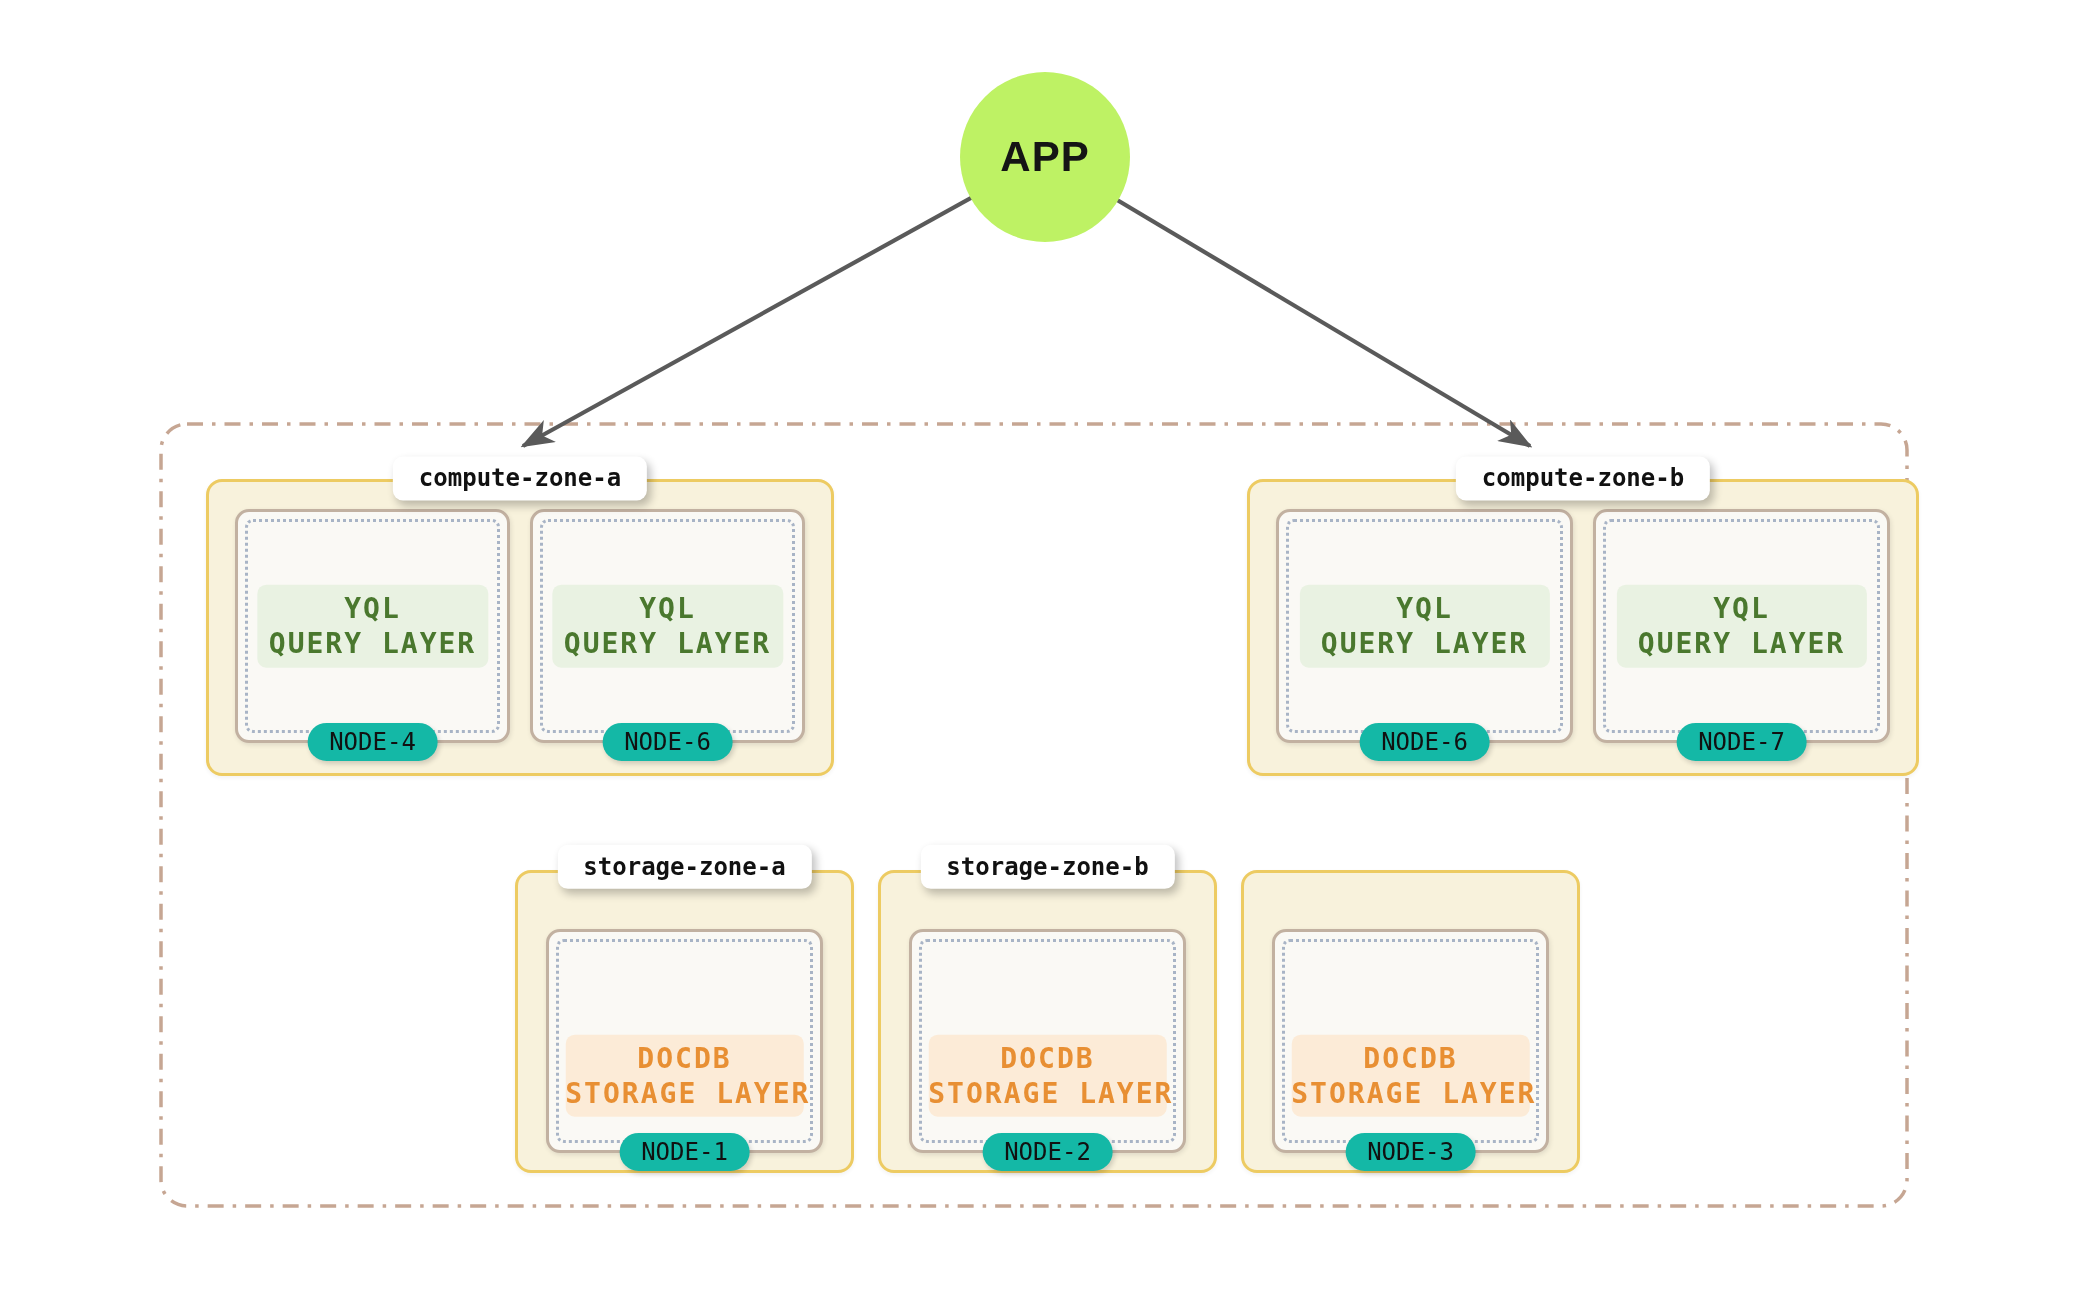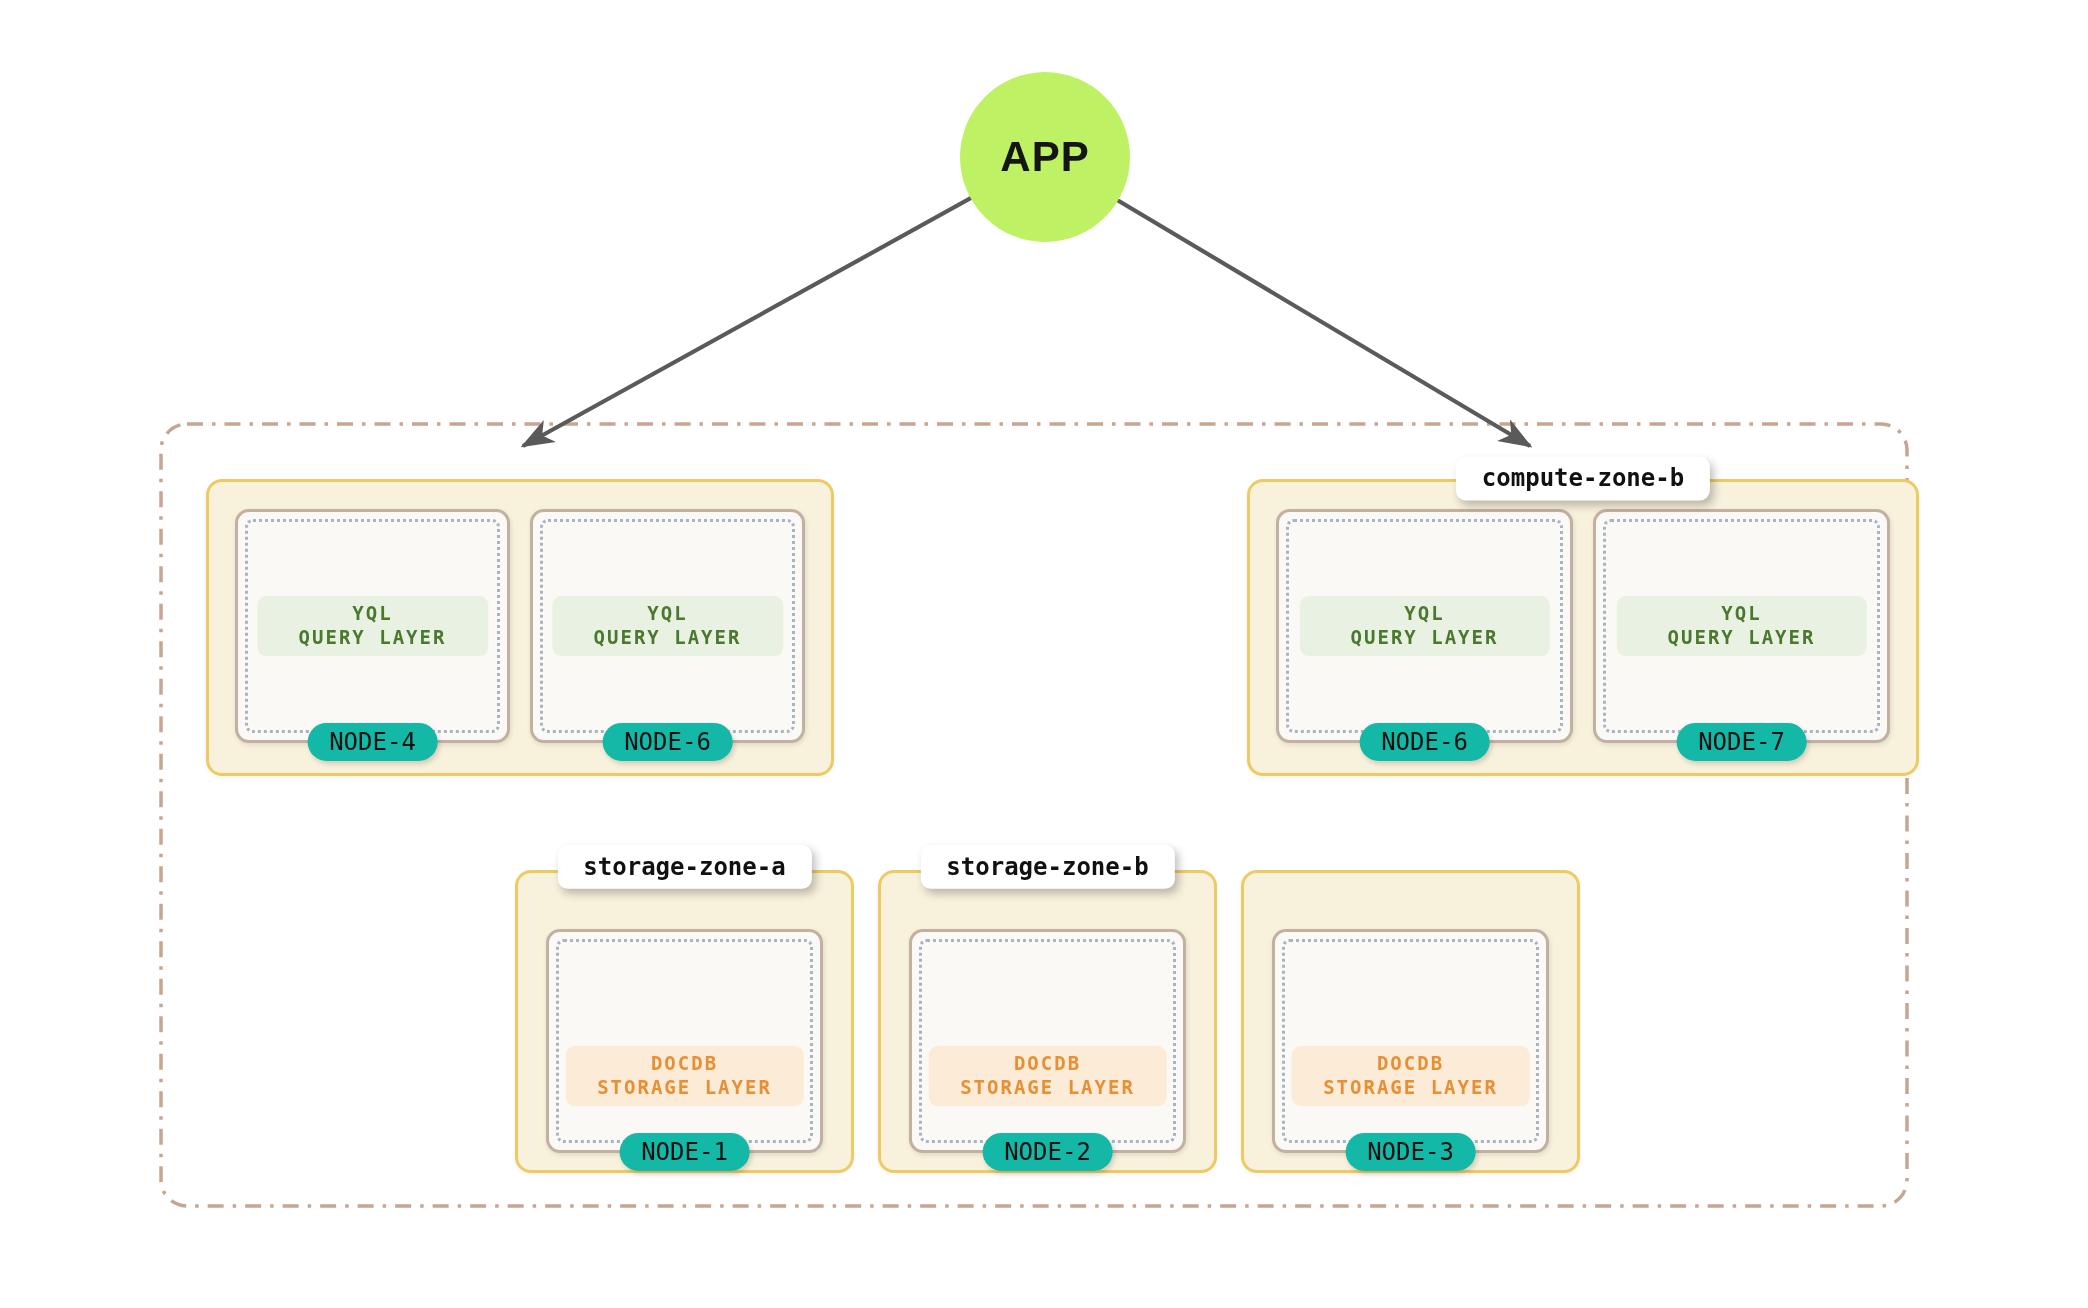--- a/index.html
+++ b/index.html
@@ -95,21 +95,21 @@
   }
   .layer {
     position: absolute;
     left: 50%;
     width: 86%;
     transform: translate(-50%, -50%);
     border-radius: 9px;
     padding: 6px 0;
     text-align: center;
     font-weight: bold;
-    font-size: 19px;
+    font-size: 28px;
     letter-spacing: 2px;
     line-height: 1.26;
   }
   .layer-green {
     top: 50%;
     background: #e9f2e2;
     color: #4a782e;
   }
   .layer-orange {
     top: 66%;
@@ -147,20 +147,21 @@
     <rect x="161" y="424" width="1746" height="782" rx="26" fill="none" stroke="#c6a693" stroke-width="3.5" stroke-dasharray="16 9 3.5 9"></rect>
     <line x1="1045" y1="157" x2="523" y2="446" stroke="#5a5a5a" stroke-width="4.2" marker-end="url(#ah)"></line>
     <line x1="1045" y1="157" x2="1530" y2="446" stroke="#5a5a5a" stroke-width="4.2" marker-end="url(#ah)"></line>
   </svg>
 
   <div class="app-circle">
     <span class="app-label">APP</span>
   </div>
 
   <div class="zone compute" style="left:206px; top:479px; width:622px; height:291px;">
+    <div class="zone-label">compute-zone-a</div>
     <div class="nodes-row">
       <div class="node">
         <div class="dotted"></div>
         <div class="layer layer-green">
           <span class="layer-line">YQL</span>
           <span class="layer-line">QUERY LAYER</span>
         </div>
         <div class="node-id">NODE-4</div>
       </div>
       <div class="node">

